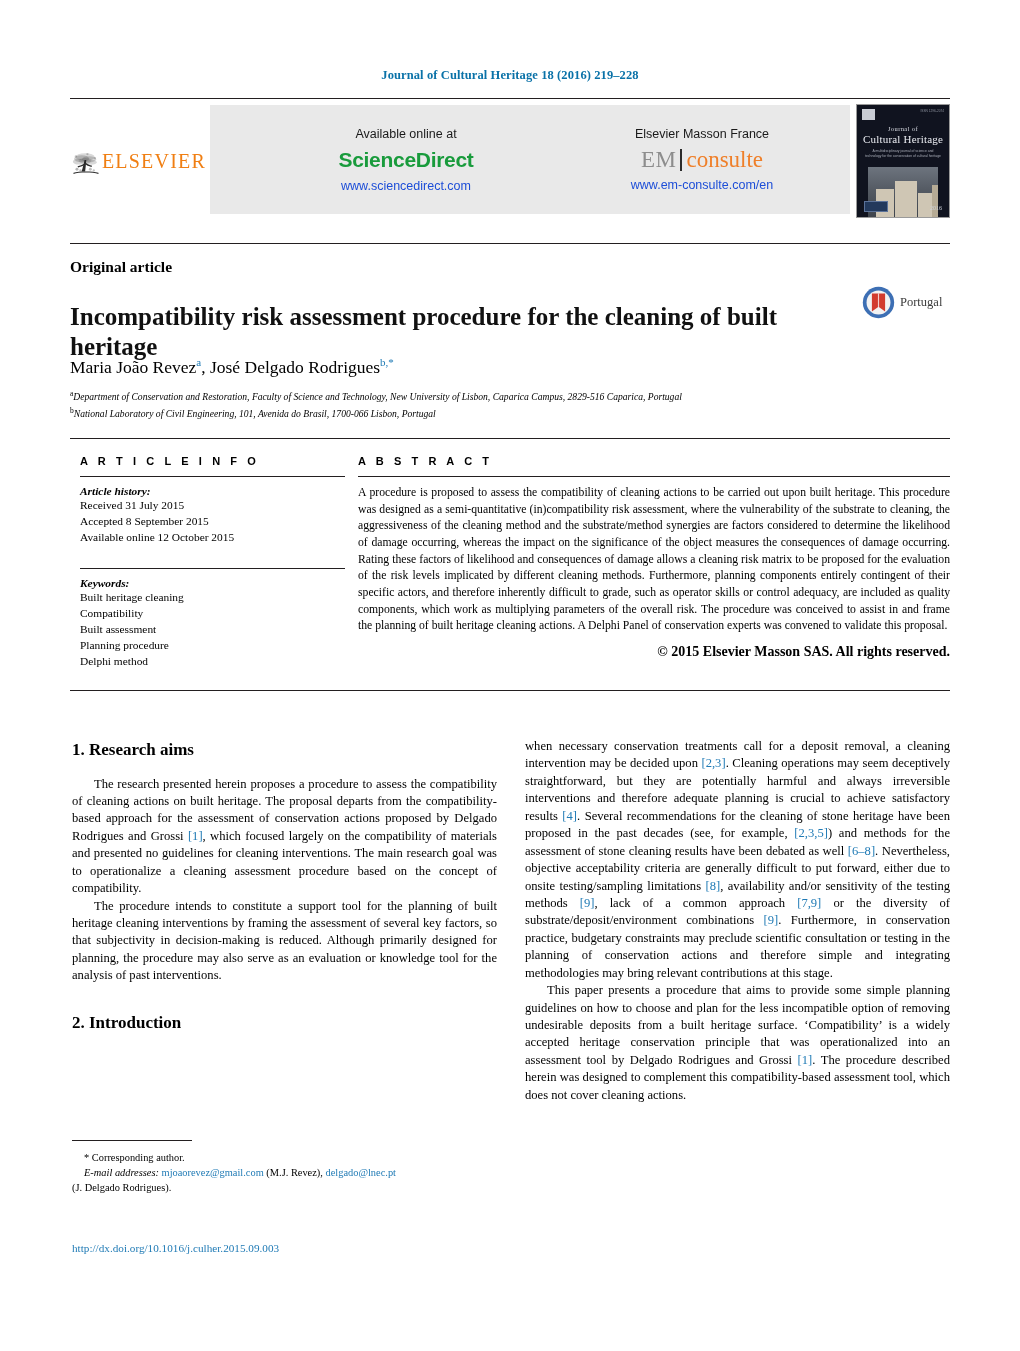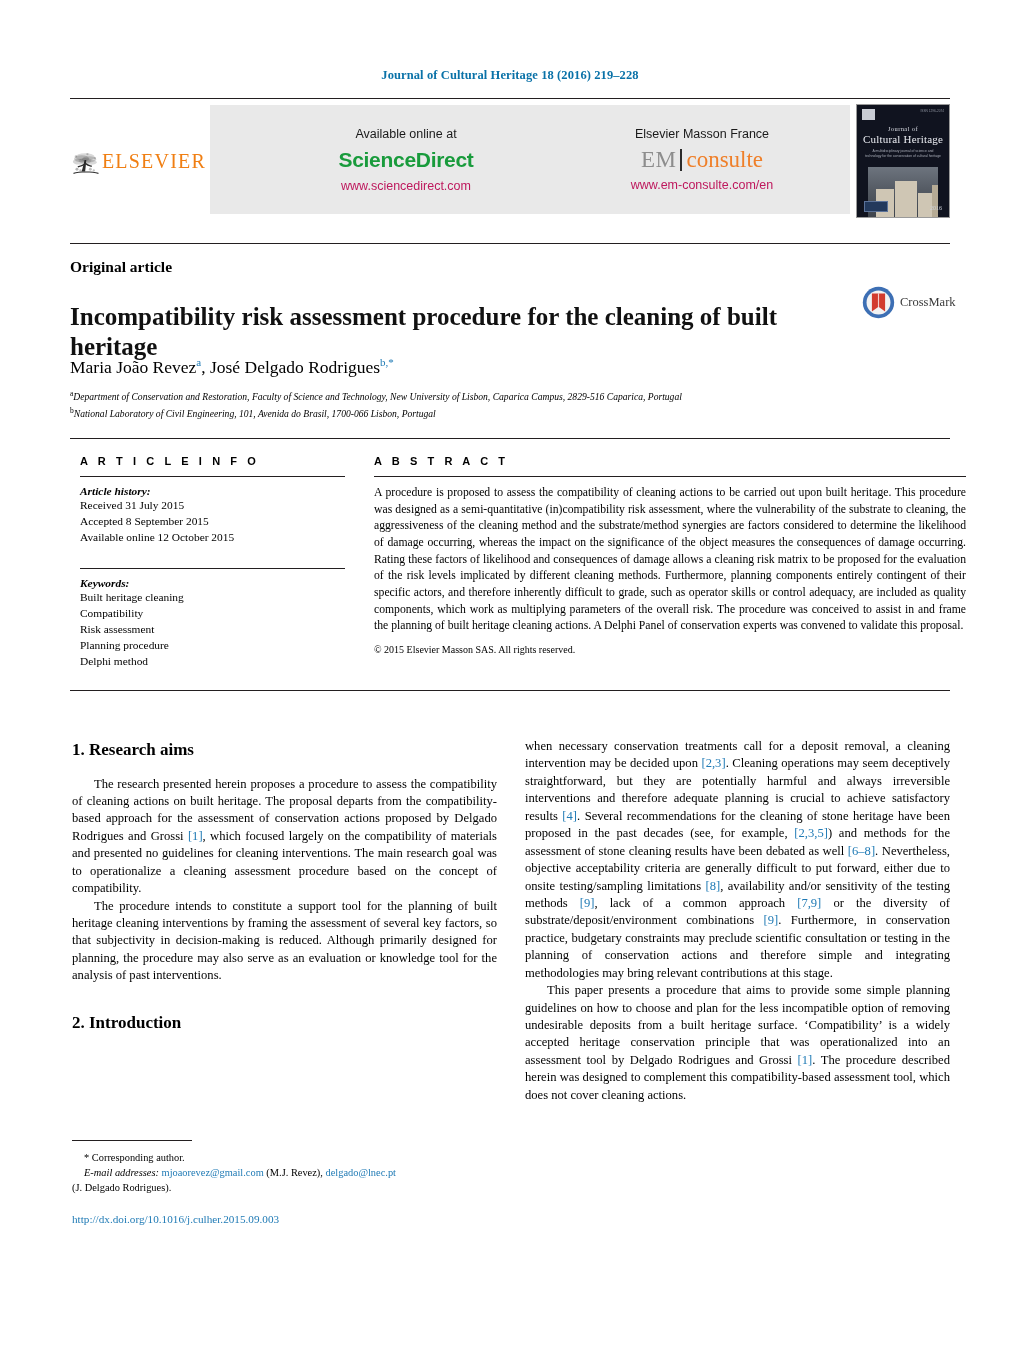--- a/index.html
+++ b/index.html
@@ -54,21 +54,21 @@
   }
   .banner-half {
     flex:1 1 50%;
     display:flex; flex-direction:column;
     align-items:center; justify-content:center;
     gap:7px;
     font-family:"Liberation Sans", sans-serif;
   }
   .banner-lead { font-size:12.5px; color:#1a1a1a; }
   .sd-word { font-size:21px; font-weight:bold; color:#199b3c; letter-spacing:-0.3px; }
-  .banner-url { font-size:12.5px; color:#be185d; }
+  .banner-url { font-size:12.5px; color:#1d4ed8; }
   .em-word { font-size:23px; line-height:1; display:flex; align-items:center; }
   .em-gray { color:#8d8d8d; font-family:"Liberation Serif", serif; letter-spacing:0.5px; }
   .em-bar { display:inline-block; width:2px; height:22px; background:#2b2b2b; margin:0 4px; }
   .em-orange { color:#ef7f29; font-family:"Liberation Serif", serif; }
   .mast-cover {
     flex:0 0 92px; width:92px;
     margin:5px 0 6px 6px;
     border:1px solid #9a9a9a;
     background:#10131f;
     position:relative; overflow:hidden;
@@ -144,37 +144,37 @@
     font-family:"Liberation Serif", serif;
   }
   .affils sup { font-style:normal; font-size:7.5px; vertical-align:super; }
 
   
   .block-rule-top {
     position:absolute; top:438px; left:70px; width:880px;
     border-top:1.6px solid #231f20;
   }
   .info-col { position:absolute; top:455px; left:80px; width:265px; }
-  .abs-col  { position:absolute; top:455px; left:374px; width:592px; }
+  .abs-col  { position:absolute; top:455px; left:358px; width:592px; }
 
   .sec-head {
     font-family:Liberation Sans, sans-serif;
     font-weight:bold; font-size:11px;
     letter-spacing:3.6px;
   }
   .thin-rule { border-top:0.9px solid #231f20; margin:9px 0 8px 0; }
   .info-sub { font-style:italic; font-weight:bold; font-size:11.4px; }
   .info-line { font-size:11.4px; line-height:1.42; }
   .kw-gap { height:13px; }
 
   .abs-body {
     font-size:11.7px; line-height:1.425;
     text-align:justify;
   }
-  .abs-copy { margin-top:9px; font-size:10px; font-weight:normal; }
+  .abs-copy { margin-top:9px; text-align:right; font-size:14px; font-weight:bold; }
 
   .block-rule-bot {
     position:absolute; top:690px; left:70px; width:880px;
     border-top:1.6px solid #231f20;
   }
 
   
   .col {
     position:absolute; top:738px; width:425px;
     font-size:12.6px; line-height:1.385;
@@ -198,21 +198,21 @@
   }
   .fn-rule { width:120px; border-top:1.1px solid #231f20; margin-bottom:9px; }
   .fn-indent { padding-left:12px; }
   .fn-ital { font-style:italic; }
   .link { color:#1f7ab5; }
 
   .doi-block {
     position:absolute; left:72px; top:1211px; width:500px;
     font-size:11.2px; line-height:1.55;
   }
-  .doi-link { color:#1f7ab5; }
+  .doi-link { color:#1f7ab5;margin-top:29px; }
   .issn-line { font-weight:bold; }
 </style>
 </head>
 <body>
 
 <div class="page">
 
   <div class="running-head">Journal of Cultural Heritage 18 (2016) 219–228</div>
 
   <div class="masthead">
@@ -283,21 +283,21 @@
   <div class="art-type">Original article</div>
   <h1 class="art-title">Incompatibility risk assessment procedure for the cleaning of built heritage</h1>
 
   <div class="crossmark">
     <svg class="cm-logo" viewBox="0 0 40 40">
       <circle cx="20" cy="20" r="19" fill="#3d6fb4"></circle>
       <circle cx="20" cy="20" r="14.5" fill="#f2f2f2"></circle>
       <path d="M12 9 H28 V31 L20 25 L12 31 Z" fill="#d23b2e"></path>
       <path d="M19.3 9 H20.7 V25.4 H19.3 Z" fill="#ffffff" opacity="0.75"></path>
     </svg>
-    <span class="cm-text">CrossMark</span>
+    <span class="cm-text">Portugal</span>
   </div>
 
   <div class="authors">
     <span id="authors-html">Maria João Revez<sup>a</sup>, José Delgado Rodrigues<sup class="plain">b,*</sup></span>
   </div>
 
   <div class="affils">
     <div>
       <sup>a</sup><span>Department of Conservation and Restoration, Faculty of Science and Technology, New University of Lisbon, Caparica Campus, 2829-516 Caparica, Portugal</span>
     </div>
@@ -313,21 +313,21 @@
     <div class="thin-rule"></div>
     <div class="info-sub">Article history:</div>
     <div class="info-line">Received 31 July 2015</div>
     <div class="info-line">Accepted 8 September 2015</div>
     <div class="info-line">Available online 12 October 2015</div>
     <div class="kw-gap"></div>
     <div class="thin-rule"></div>
     <div class="info-sub">Keywords:</div>
     <div class="info-line">Built heritage cleaning</div>
     <div class="info-line">Compatibility</div>
-    <div class="info-line">Risk assessment</div>
+    <div class="info-line">Built assessment</div>
     <div class="info-line">Planning procedure</div>
     <div class="info-line">Delphi method</div>
   </div>
 
   <div class="abs-col">
     <div class="sec-head">A B S T R A C T</div>
     <div class="thin-rule"></div>
     <div class="abs-body">A procedure is proposed to assess the compatibility of cleaning actions to be carried out upon built heritage. This procedure was designed as a semi-quantitative (in)compatibility risk assessment, where the vulnerability of the substrate to cleaning, the aggressiveness of the cleaning method and the substrate/method synergies are factors considered to determine the likelihood of damage occurring, whereas the impact on the significance of the object measures the consequences of damage occurring. Rating these factors of likelihood and consequences of damage allows a cleaning risk matrix to be proposed for the evaluation of the risk levels implicated by different cleaning methods. Furthermore, planning components entirely contingent of their specific actors, and therefore inherently difficult to grade, such as operator skills or control adequacy, are included as quality components, which work as multiplying parameters of the overall risk. The procedure was conceived to assist in and frame the planning of built heritage cleaning actions. A Delphi Panel of conservation experts was convened to validate this proposal.</div>
     <div class="abs-copy">© 2015 Elsevier Masson SAS. All rights reserved.</div>
   </div>

